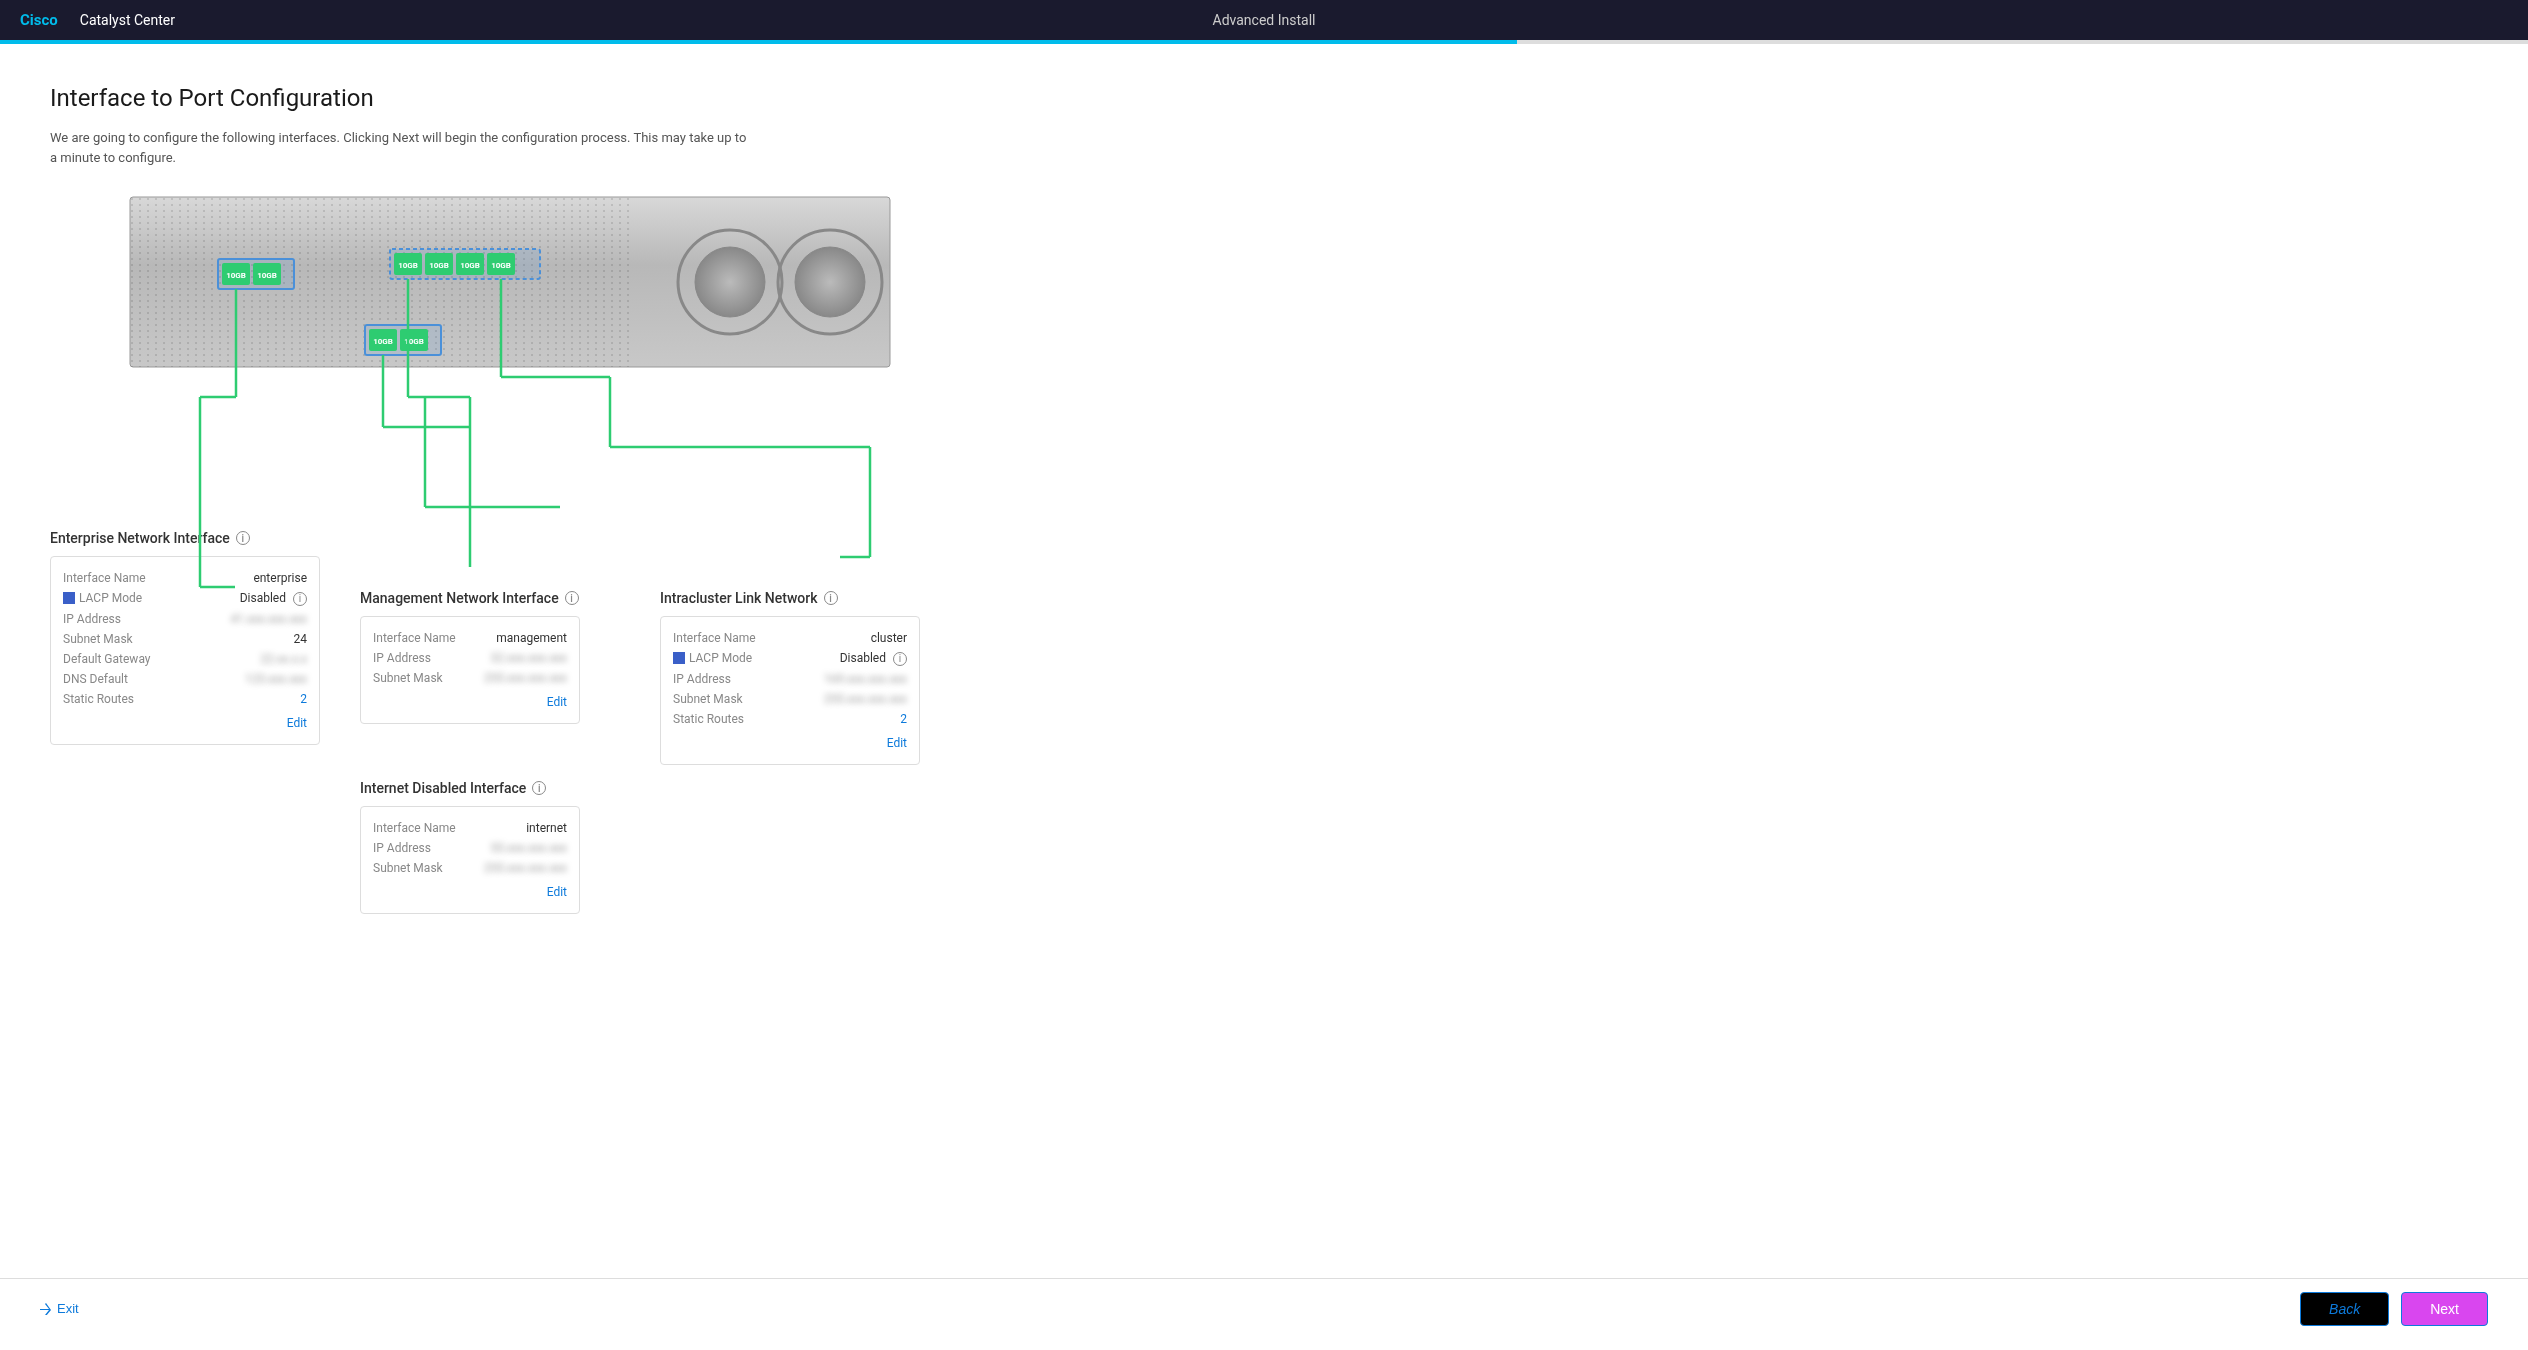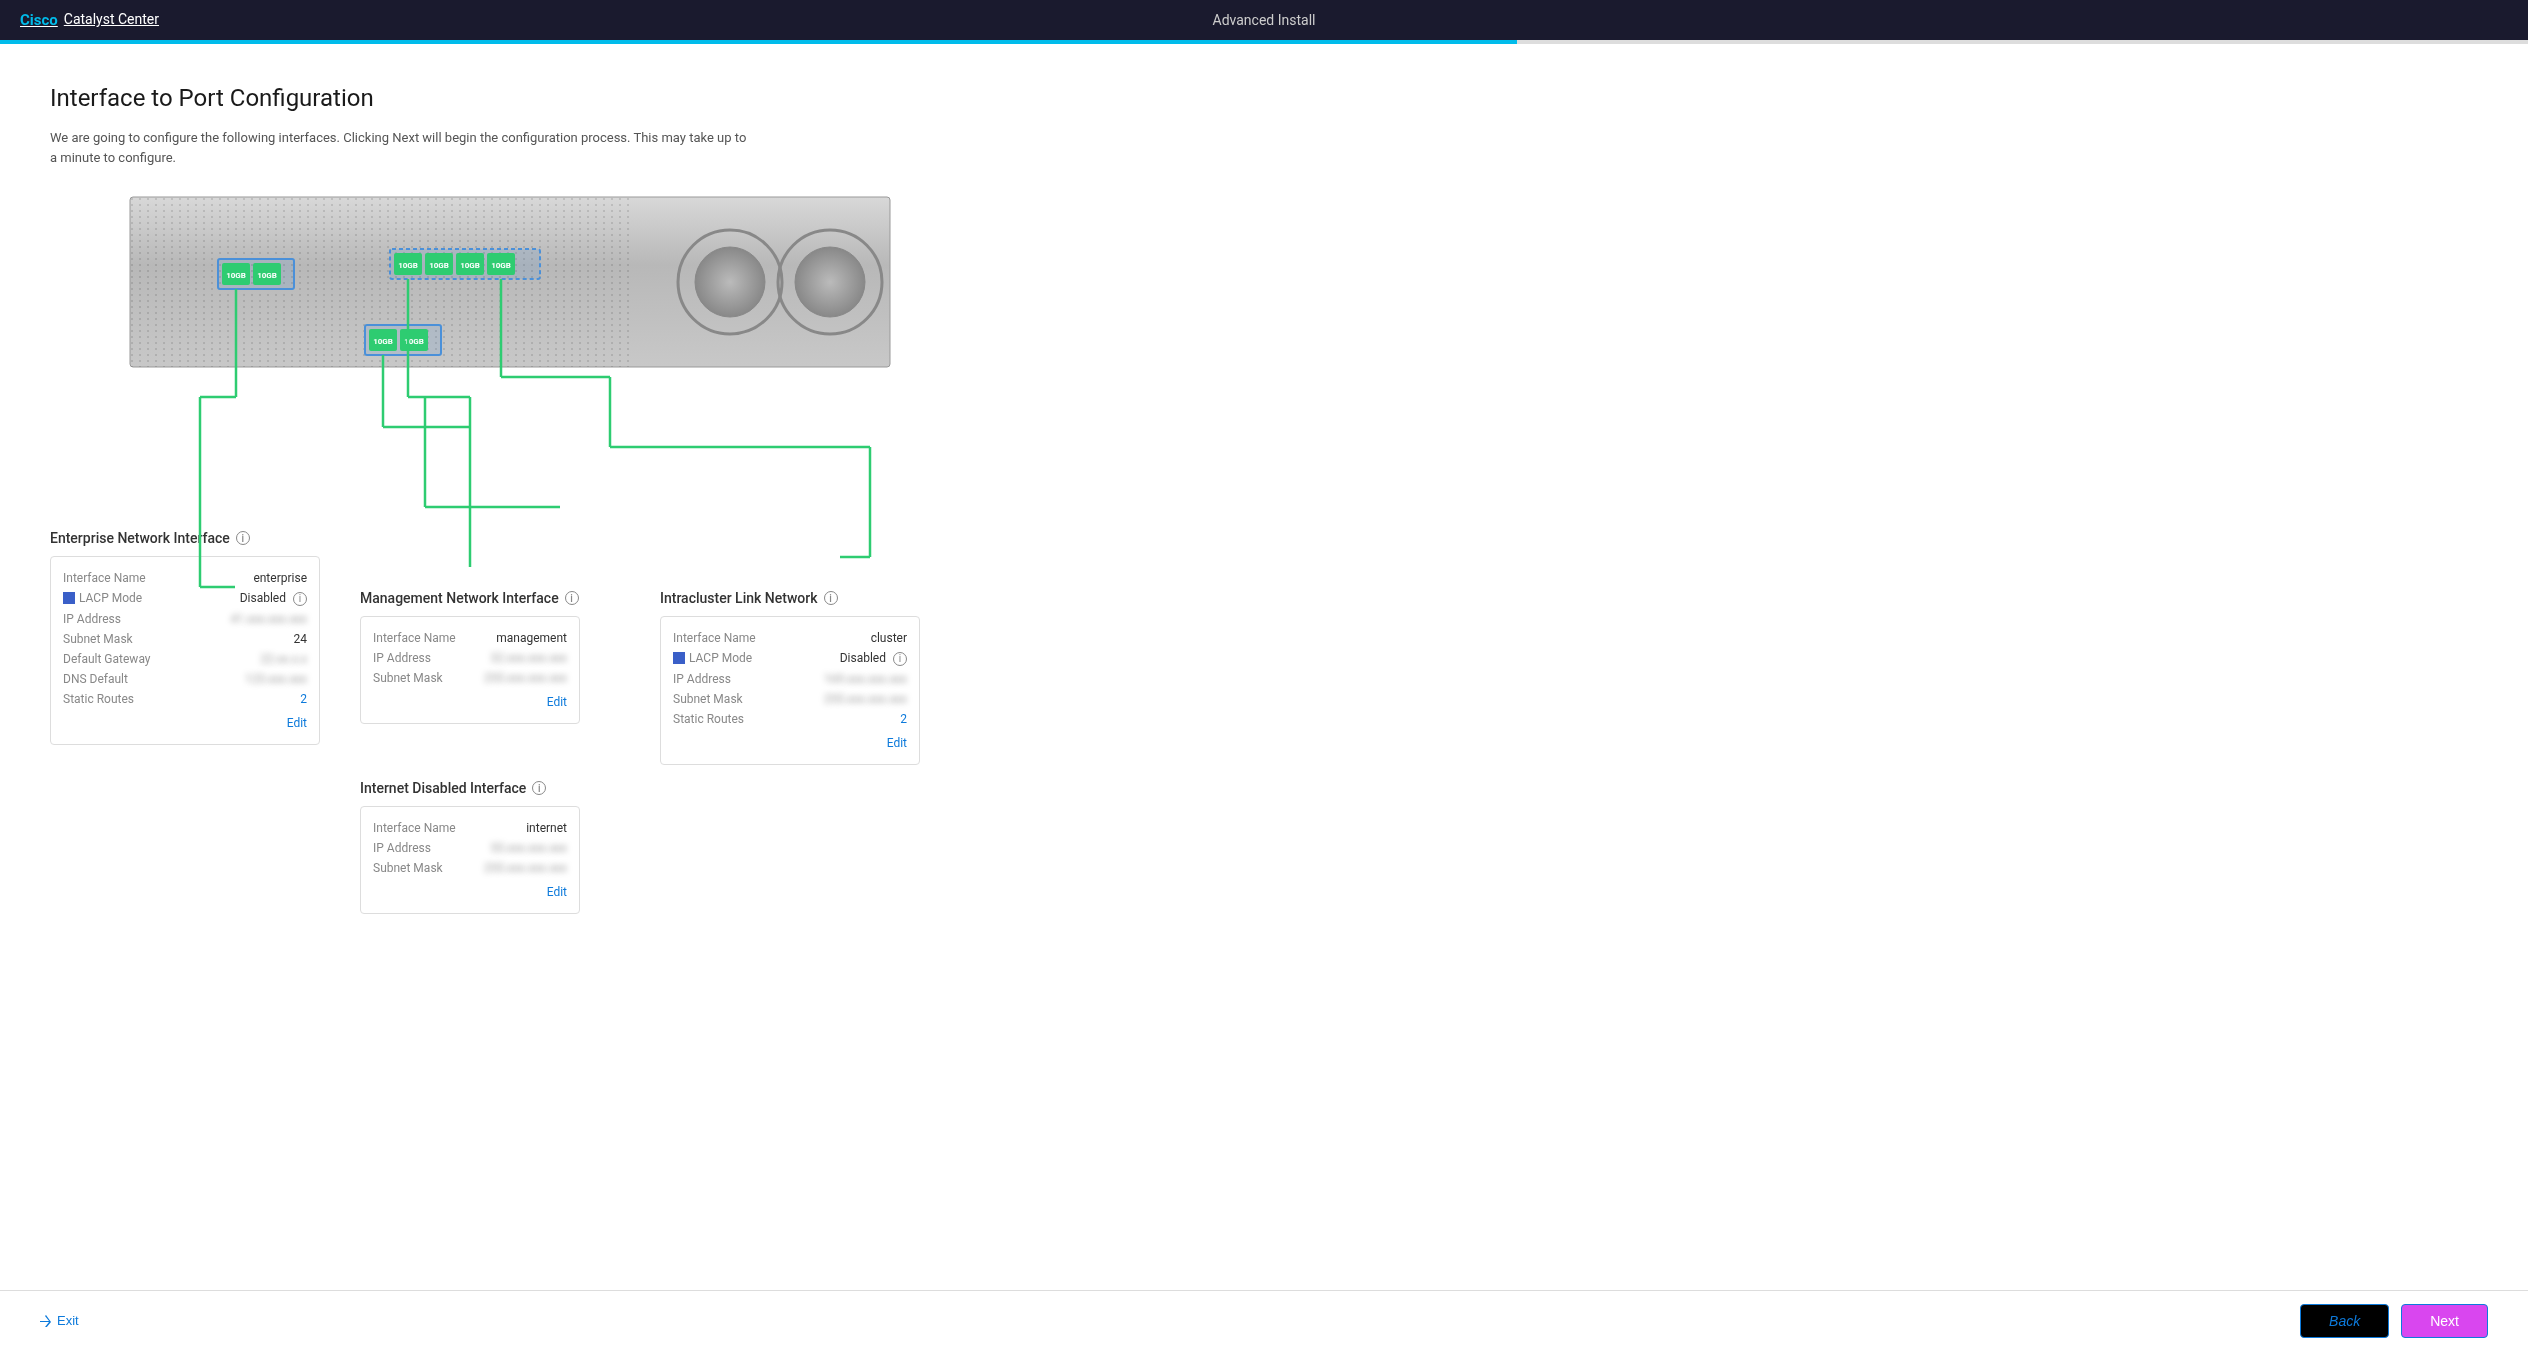--- a/index.html
+++ b/index.html
@@ -16,22 +16,22 @@
       background: #1a1a2e;
       color: white;
       height: 40px;
       display: flex;
       align-items: center;
       padding: 0 20px;
       position: relative;
     }
     .top-nav .brand {
       display: flex;
-      gap: 6px;
-      text-decoration: underline;
+      align-items: center;
+      gap: 22px;
     }
     .top-nav .brand-cisco {
       font-weight: 700;
       font-size: 15px;
       color: #00bceb;
     }
     .top-nav .brand-name {
       font-size: 14px;
       color: white;
     }
@@ -164,21 +164,21 @@
 
     
     .diagram-wrapper {
       position: relative;
       margin-bottom: 10px;
     }
 
     
     .footer {
       position: fixed;
-      bottom: 0;
+      bottom: 12px;
       left: 0;
       right: 0;
       height: 60px;
       background: #fff;
       border-top: 1px solid #ddd;
       display: flex;
       align-items: center;
       justify-content: space-between;
       padding: 0 40px;
     }

